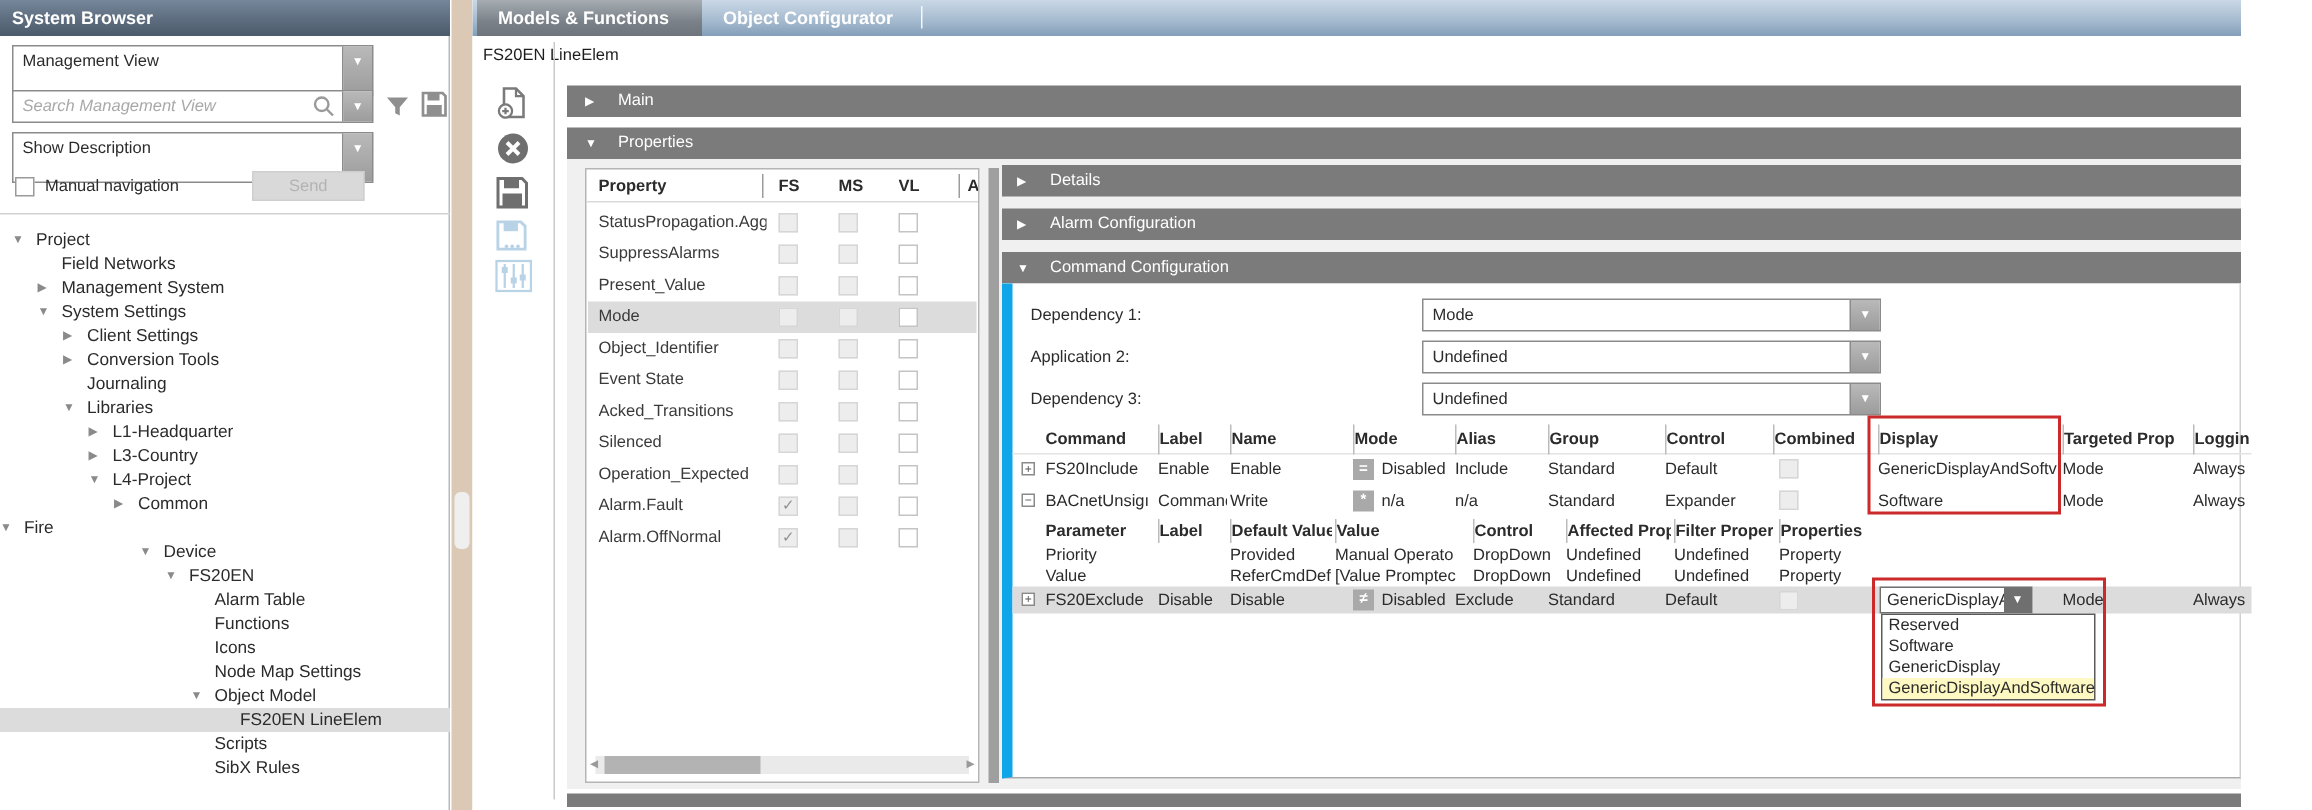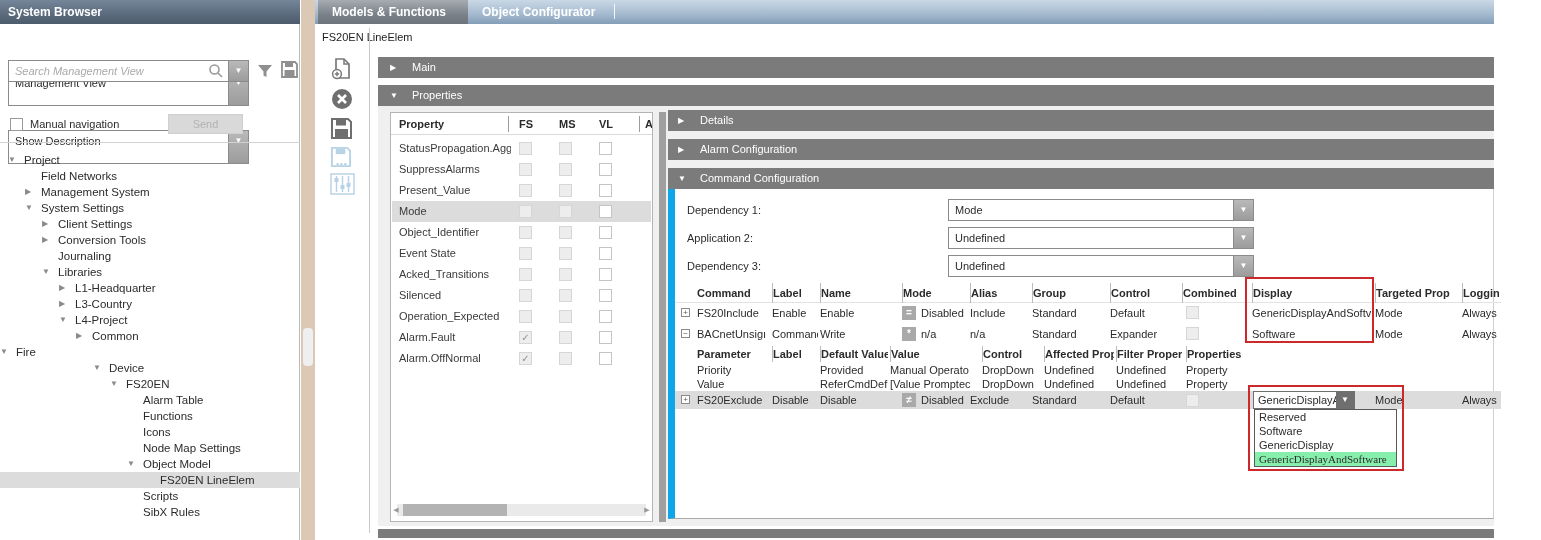--- a/index.html
+++ b/index.html
@@ -6,21 +6,21 @@
   html,body { background:#ffffff; }
   body { font-family:"Liberation Sans", sans-serif; font-size:11px; color:#2b2b2b; }
   #app { position:relative; width:1541px; height:540px; background:#fff; overflow:hidden; }
   .abs { position:absolute; }
 
   
   .sb-panel { left:0; top:0; width:300px; height:540px; background:#fff; border-right:1px solid #b9b9b9; }
   .sb-header { left:0; top:0; width:300px; height:24px;
     background:linear-gradient(#76869a, #5d6d7f 55%, #4b5b6c);
     color:#fff; font-weight:bold; font-size:12px; line-height:24px; padding-left:8px; }
-  .combo { height:34px; background:#fff; border:1px solid #8b8b8b; line-height:20px;margin-top:42px; }
+  .combo { height:34px; background:#fff; border:1px solid #8b8b8b; line-height:20px; }
   .combo .cval { position:absolute; left:6px; top:0; line-height:20px; white-space:nowrap; }
   .drop-btn { position:absolute; right:0; top:0; width:20px; height:100%;
     background:linear-gradient(#b9b9b9,#9c9c9c); border-left:1px solid #8b8b8b;
     color:#fff; text-align:center; }
   .drop-btn span { font-size:8px; line-height:20px; display:block; }
   .sb-combo1 { left:8px; top:30px; width:241px; }
   .sb-search { left:8px; top:60px; width:241px; height:22px; background:#fff; border:1px solid #8b8b8b; }
   .ph { position:absolute; left:6px; top:0; line-height:20px; font-style:italic; color:#a9a9a9; white-space:nowrap; }
   .mag { position:absolute; right:24px; top:2px; }
   .sb-combo2 { left:8px; top:88px; width:241px; }
@@ -149,21 +149,21 @@
 
   
   .dcombo { position:absolute; left:578px; top:0px; width:102px; height:18px; background:#fff; border:1px solid #6f6f6f; }
   .dcombo .cval { position:absolute; left:4px; top:0; line-height:16px; width:78px; overflow:hidden; white-space:nowrap; }
   .dcombo .dbtn { position:absolute; right:0; top:0; width:18px; height:16px; background:#6f6f6f; color:#fff;
     text-align:center; }
   .dcombo .dbtn span { font-size:8px; line-height:16px; display:block; }
 
   .dlist { position:absolute; left:579px; top:220px; width:143px; background:#fff; border:1px solid #5a5a5a; }
   .dopt { height:14px; line-height:14px; padding-left:4px; white-space:nowrap; }
-  .dopt.sel-opt { background:#86efac;font-family:Liberation Serif, serif; }
+  .dopt.sel-opt { background:#fef9c3; }
 
   .redbox { position:absolute; border:2px solid #cc2a2a; }
   .red-a { left:570px; top:88px; width:129px; height:66px; }
   .red-b { left:573px; top:196px; width:156px; height:86px; }
 
   svg { display:block; }
 </style>
 </head>
 <body>
 

